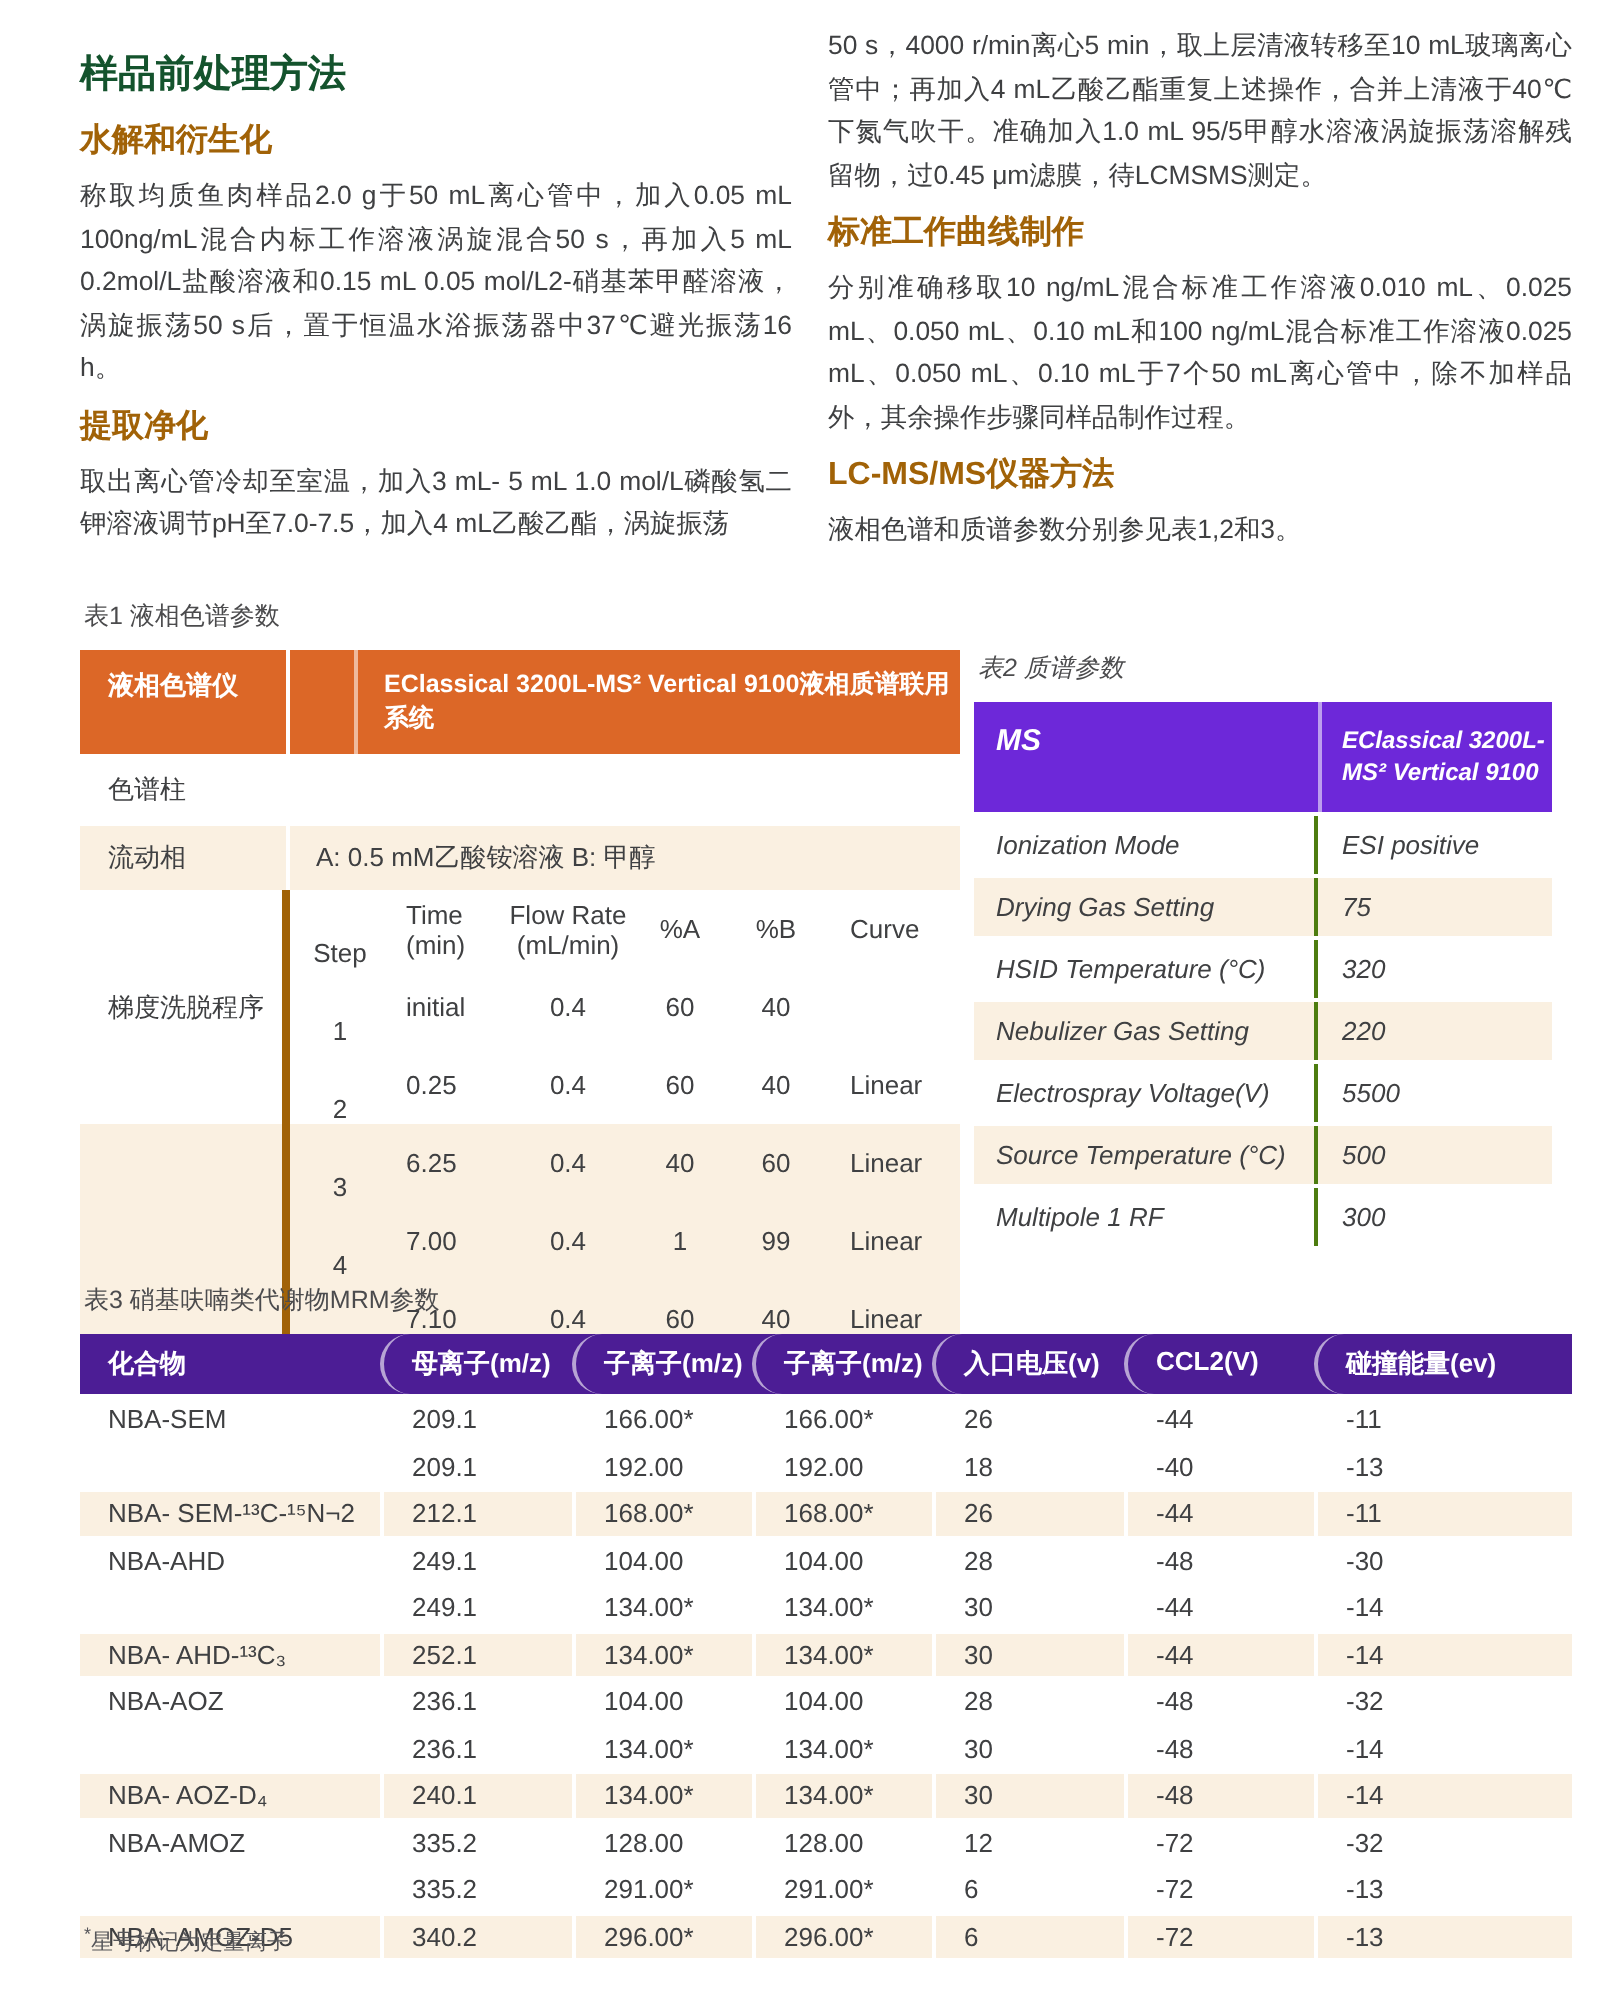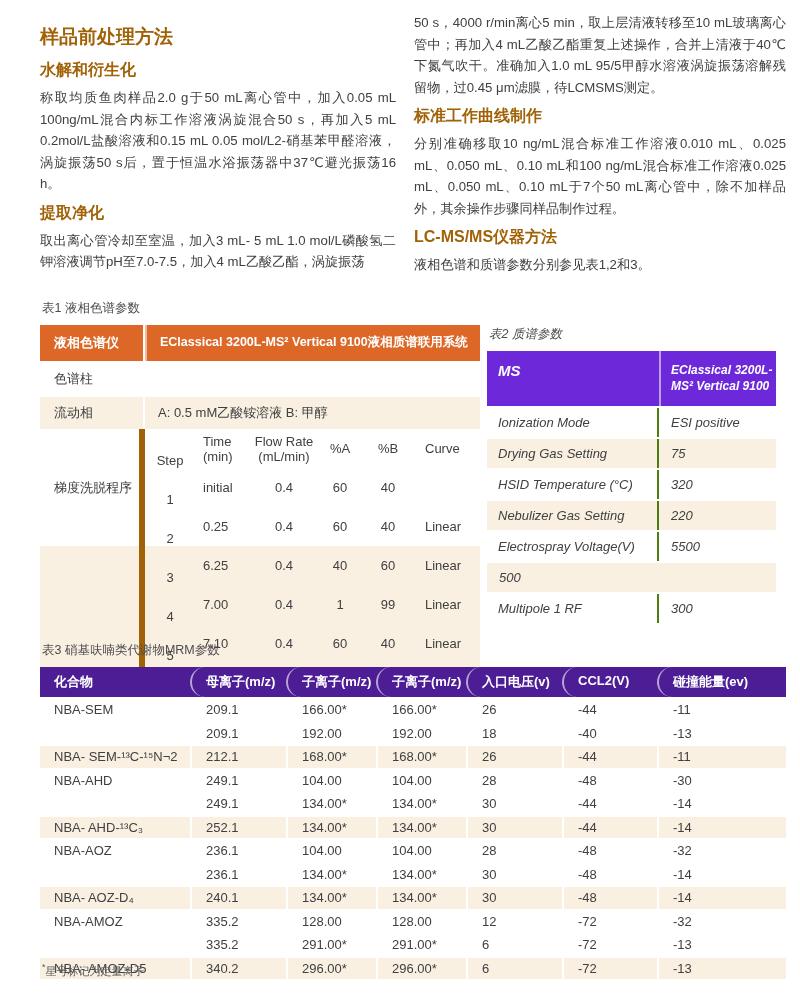--- a/index.html
+++ b/index.html
@@ -1,40 +1,40 @@
 <!DOCTYPE html>
 <html><head>
 <meta charset="utf-8">
 <style>
   html,body{margin:0;padding:0;background:#fff;}
   body{width:800px;height:1000px;font-family:"Liberation Sans","DejaVu Sans",sans-serif;color:#3f4042;}
   .page{position:relative;width:800px;height:1000px;background:#fff;overflow:hidden;}
 
-  h1{font-size:19px;font-weight:bold;color:#a16207;margin:0 0 10px 0;}
+  h1{font-size:19px;font-weight:bold;color:#14532d;margin:0 0 10px 0;}
   h2{font-size:16px;font-weight:bold;color:#a16207;margin:8px 0 6px 0;}
   p{font-size:13.2px;line-height:21.5px;margin:0;text-align:justify;}
 
   .col-left{position:absolute;left:40px;top:24px;width:356px;}
   .col-right{position:absolute;left:414px;top:12px;width:372px;}
 
   .tcaption{font-size:12.5px;color:#4b4b4d;margin:0 0 8px 2px;}
 
   
   .t1-block{position:absolute;left:40px;top:300px;width:440px;}
   .t1{width:440px;font-size:13px;}
   .t1-row{display:grid;grid-template-columns:105px 1fr;}
-  .t1-head{background:#dc6727;color:#fff;font-weight:bold;}
+  .t1-head{background:#dc6727;color:#fff;font-weight:bold;gap:32px;}
   .t1-head .lc{padding:6px 0 6px 14px;}
   .t1-head .vc{padding:6px 0 6px 13px;border-left:2px solid rgba(255,255,255,.55);font-size:12.5px;}
   .t1-row .lc{padding:9px 0 9px 14px;border-right:2px solid #fff;}
   .t1-row .vc{padding:9px 0 9px 13px;}
   .bg-w{background:#ffffff;}
   .bg-c{background:#faf0e1;}
   .grad-row{display:grid;grid-template-columns:105px 50px 58px 62px 50px 46px 1fr;align-items:center;}
-  .grad-row .g-lab{padding-left:14px;border-right:6px solid #a16207;align-self:stretch;display:flex;align-items:center;}
+  .grad-row .g-lab{padding-left:14px;border-right:4px solid #a16207;align-self:stretch;display:flex;align-items:center;}
   .grad-head{min-height:38px;}
   .grad-head .g2{line-height:15px;}
   .grad-head .g2 span{display:block;}
   .g-step{text-align:center;margin-top:24px;}
   .g-time{text-align:left;padding-left:8px;white-space:nowrap;}
   .g-flow{text-align:center;white-space:nowrap;}
   .g-a,.g-b{text-align:center;}
   .g-curve{padding-left:14px;}
   .grad-data{min-height:19px;}
   .t1 .short .lc{padding:7px 0 7px 14px;}
@@ -219,20 +219,21 @@
       </div>
       <div class="t2-row bg-c">
         <div class="lc">Nebulizer Gas Setting</div>
         <div class="vc">220</div>
       </div>
       <div class="t2-row bg-w">
         <div class="lc">Electrospray Voltage(V)</div>
         <div class="vc">5500</div>
       </div>
       <div class="t2-row bg-c">
+        <div class="lc">Source Temperature (°C)</div>
         <div class="vc">500</div>
       </div>
       <div class="t2-row bg-w">
         <div class="lc">Multipole 1 RF</div>
         <div class="vc">300</div>
       </div>
     </div>
   </div>
 
   <div class="t3-block">

